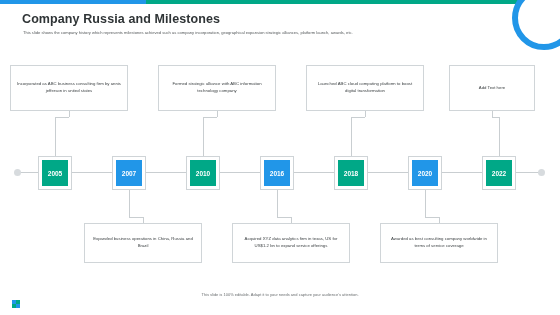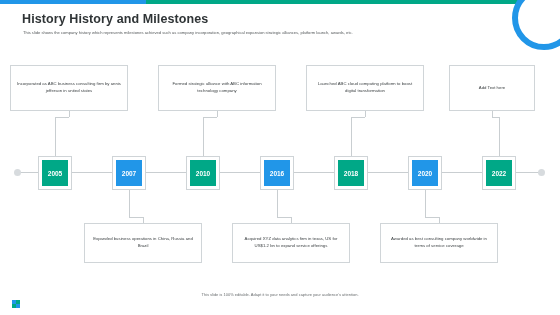--- a/index.html
+++ b/index.html
@@ -182,21 +182,21 @@
 </style>
 </head>
 <body>
 
 <div class="top-bar"></div>
 <div class="top-bar-blue"></div>
 
 <div class="corner-circle"></div>
 <div class="corner-circle-inner"></div>
 
-<div class="title">History History and Milestones</div>
+<div class="title">Company Russia and Milestones</div>
 <div class="subtitle">This slide shows the company history which represents milestones achieved such as company incorporation, geographical expansion strategic alliances, platform launch, awards, etc.</div>
 
 <div class="timeline-area">
   <div class="axis"></div>
   <div class="axis-dot left"></div>
   <div class="axis-dot right"></div>
 
   <div id="nodes-host">
       <div class="node" style="left: 38px;">
         <div class="node-inner" style="background: rgb(0, 168, 135);">2005</div>

